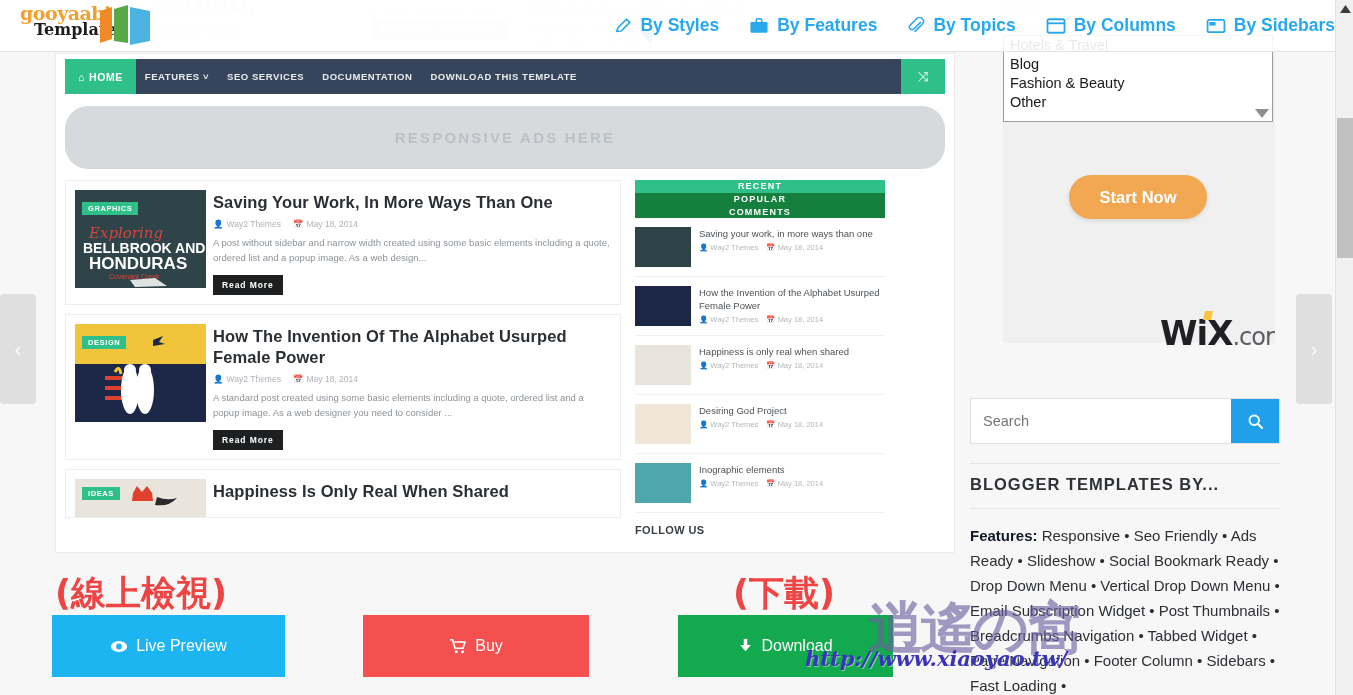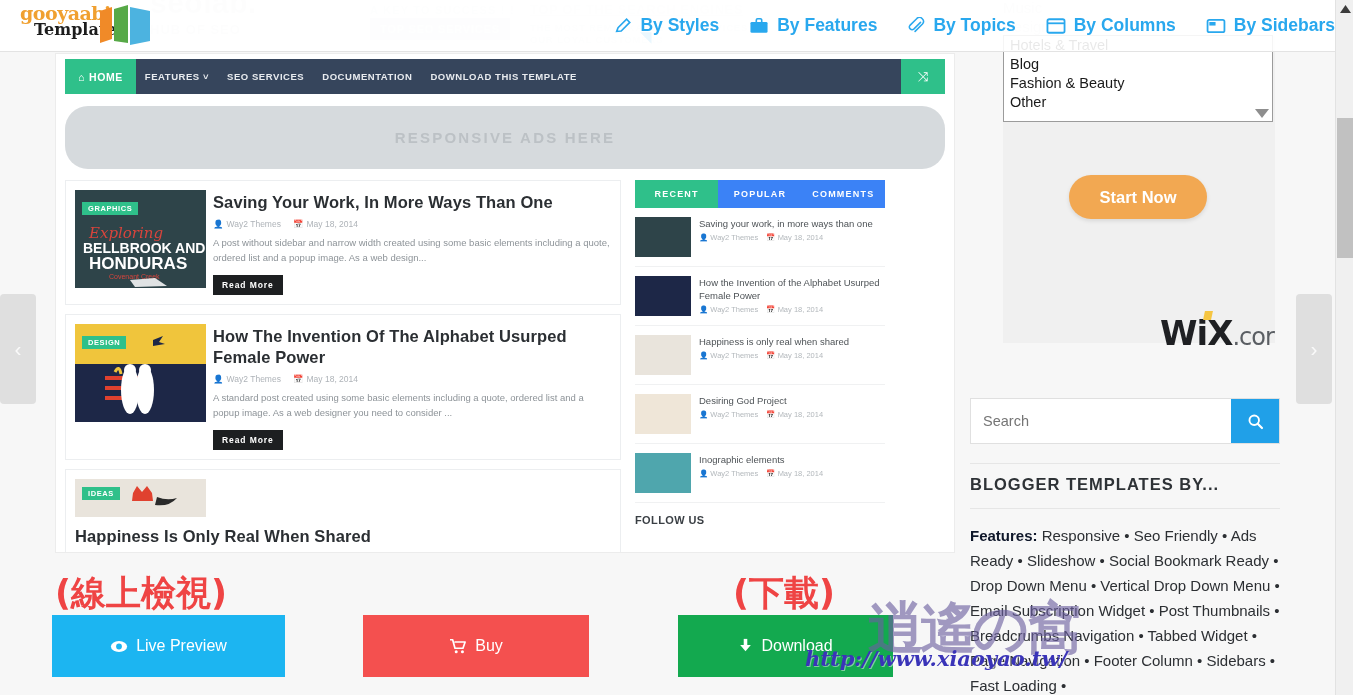--- a/index.html
+++ b/index.html
@@ -103,25 +103,25 @@
   }
   .post-meta{ font-size:8.5px; color:#aeb3b8; display:flex; gap:12px; margin-bottom:6px;}
   .post-meta span{ display:flex; align-items:center; gap:3px;}
   .post-ex{ font-size:9.5px; color:#8d9398; line-height:15px; margin-bottom:9px;}
   .readmore{
     display:inline-block; background:#1d1f21; color:#fff; font-size:8.5px;
     font-weight:bold; letter-spacing:.9px; padding:5px 9px;
   }
 
   
-  .tabs{ display:flex; height:28px; }
+  .tabs{ display:flex; height:38px;flex-direction:column; }
   .tab{
     flex:1; display:flex; align-items:center; justify-content:center;
     font-size:9px; font-weight:bold; letter-spacing:1.2px; color:#fff;
-    background:#3b82f6; cursor:pointer;
+    background:#15803d; cursor:pointer;
   }
   .tab.active{ background:#2fc08a; }
   .srow{ display:flex; gap:8px; padding:9px 0; border-bottom:1px solid #f0f1f2;}
   .sthumb{ width:56px; height:40px; flex:none;}
   .st1{background:#2e4449;} .st2{background:#1d2747;}
   .st3{background:#e9e4dc;} .st4{background:#efe6d8;} .st5{background:#4fa6ad;}
   .stitle{ font-size:9.5px; color:#4e5357; line-height:13px; margin-bottom:3px;}
   .smeta{ font-size:7.5px; color:#b3b8bc; display:flex; gap:8px;}
   .smeta span{ display:flex; align-items:center; gap:2px;}
   .follow{ font-size:11px; font-weight:bold; color:#3a3f44; letter-spacing:.4px; padding-top:11px;}
@@ -374,21 +374,21 @@
             <span>
                 <span>📅</span>
                 <span>May 18, 2014</span>
               </span>
           </div>
           <div class="post-ex">A standard post created using some basic elements including a quote, ordered list and a popup image. As a web designer you need to consider ...</div>
           <div class="readmore">Read More</div>
         </div>
       </div>
 
-      <div class="post" style="padding-bottom:0;flex-direction:column;">
+      <div class="post" style="padding-bottom:0;">
         <div class="thumb th3" style="height:38px;">
           <div class="cat" style="top:8px;">IDEAS</div>
           <svg width="131" height="38" viewBox="0 0 131 38">
             <rect width="131" height="38" fill="#e9e4dc"></rect>
             <path d="M58 14 l4 -7 l5 6 l5 -6 l5 7 l1 8 h-21 z" fill="#e0412f"></path>
             <path d="M82 18 q10 4 20 1 q-8 9 -22 7 z" fill="#2a2a2a"></path>
           </svg>
         </div>
         <div>
           <div class="post-title">Happiness Is Only Real When Shared</div>

